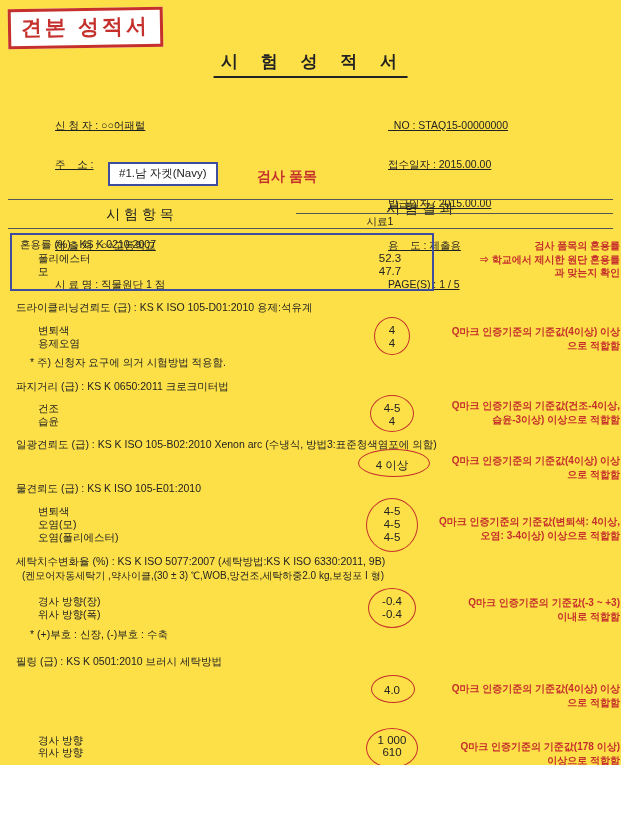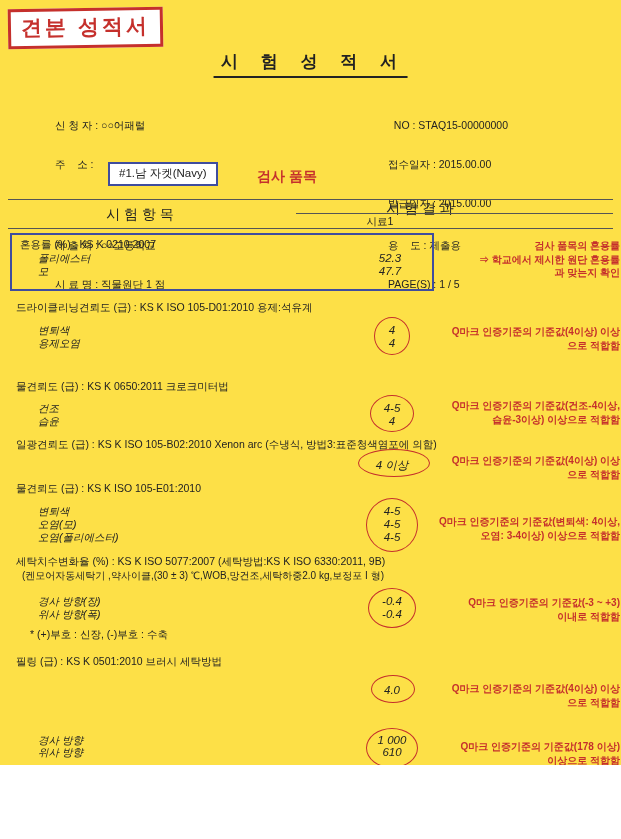--- a/index.html
+++ b/index.html
@@ -6,33 +6,33 @@
   html,body { background:#ffffff; }
   body { font-family:"Liberation Sans", sans-serif; }
   .page { position:relative; width:621px; height:765px; background:#fde047; color:#222; font-size:11px; overflow:hidden; }
 
   .stamp { position:absolute; left:8px; top:8px; border:3px solid #c5302c; color:#c5302c;
            font-size:21px; font-weight:bold; padding:2px 10px 4px; letter-spacing:3px; transform:rotate(-1deg); background:#fff; }
   .title { position:absolute; top:50px; left:50%; transform:translateX(-50%); font-size:17px; font-weight:bold;
            letter-spacing:9px; border-bottom:2px solid #222; padding:0 2px 3px 8px; white-space:pre; }
 
   .hdr { position:absolute; top:93px; line-height:13px; white-space:pre; font-size:10.5px; }
-  .hdr div { height:13px; }
+  .hdr div { height:13px;text-decoration:underline; }
   .hdr .gap { margin-top:3px; }
 
   .hline { position:absolute; border-top:1px solid #555; height:0; }
   .th { position:absolute; white-space:pre; font-size:14px; }
 
   .bluebox { position:absolute; border:2px solid #3f4d9e; }
   .sample-box { position:absolute; left:108px; top:162px; border:2px solid #3f4d9e; padding:2px 9px 3px; font-size:11.5px; background:#fff; }
   .sample-tag { position:absolute; left:257px; top:168px; color:#c5302c; font-weight:bold; font-size:14px; }
 
   .sec-h { position:absolute; left:16px; white-space:pre; font-size:10.5px; }
   .sub-h { position:absolute; left:22px; white-space:pre; font-size:10px; }
-  .row  { position:absolute; left:0; width:434px; height:13px; font-size:10.5px;font-style:italic; }
+  .row  { position:absolute; left:0; width:434px; height:13px; font-size:10.5px; }
   .row .lbl { position:absolute; left:38px; white-space:pre; }
   .row .val { position:absolute; left:352px; width:80px; text-align:center; white-space:pre; font-size:11.5px; }
   .row .val.blendval { left:352px; width:76px; }
   .note { position:absolute; left:30px; white-space:pre; font-size:10.5px; }
 
   .circle { position:absolute; border:1.5px solid #c5302c; border-radius:50%; }
   .annot { position:absolute; left:438px; width:182px; color:#c5302c; font-weight:bold; font-size:10px; line-height:13.5px;text-align:right; }
   .annot .indent { padding-left:14px; }
 </style>
 </head>
@@ -87,27 +87,28 @@
 
   <div class="sec-h" style="top:301px">드라이클리닝견뢰도 (급) : KS K ISO 105-D01:2010 용제:석유계</div>
   <div class="row" style="top:324px">
     <span class="lbl">변퇴색</span>
     <span class="val">4</span>
   </div>
   <div class="row" style="top:337px">
     <span class="lbl">용제오염</span>
     <span class="val">4</span>
   </div>
+  <div class="note" style="top:356px">* 주) 신청자 요구에 의거 시험방법 적용함.</div>
   <div class="circle" style="left:374px;top:317px;width:36px;height:38px"></div>
   <div class="annot" style="top:325px">
     <div>Q마크 인증기준의 기준값(4이상) 이상</div>
     <div>으로 적합함</div>
   </div>
 
-  <div class="sec-h" style="top:380px">물견뢰도 (급) : KS K 0650:2011 크로크미터법</div>
+  <div class="sec-h" style="top:380px">파지거리 (급) : KS K 0650:2011 크로크미터법</div>
   <div class="row" style="top:402px">
     <span class="lbl">건조</span>
     <span class="val">4-5</span>
   </div>
   <div class="row" style="top:415px">
     <span class="lbl">습윤</span>
     <span class="val">4</span>
   </div>
   <div class="circle" style="left:370px;top:395px;width:44px;height:37px"></div>
   <div class="annot" style="top:399px">

